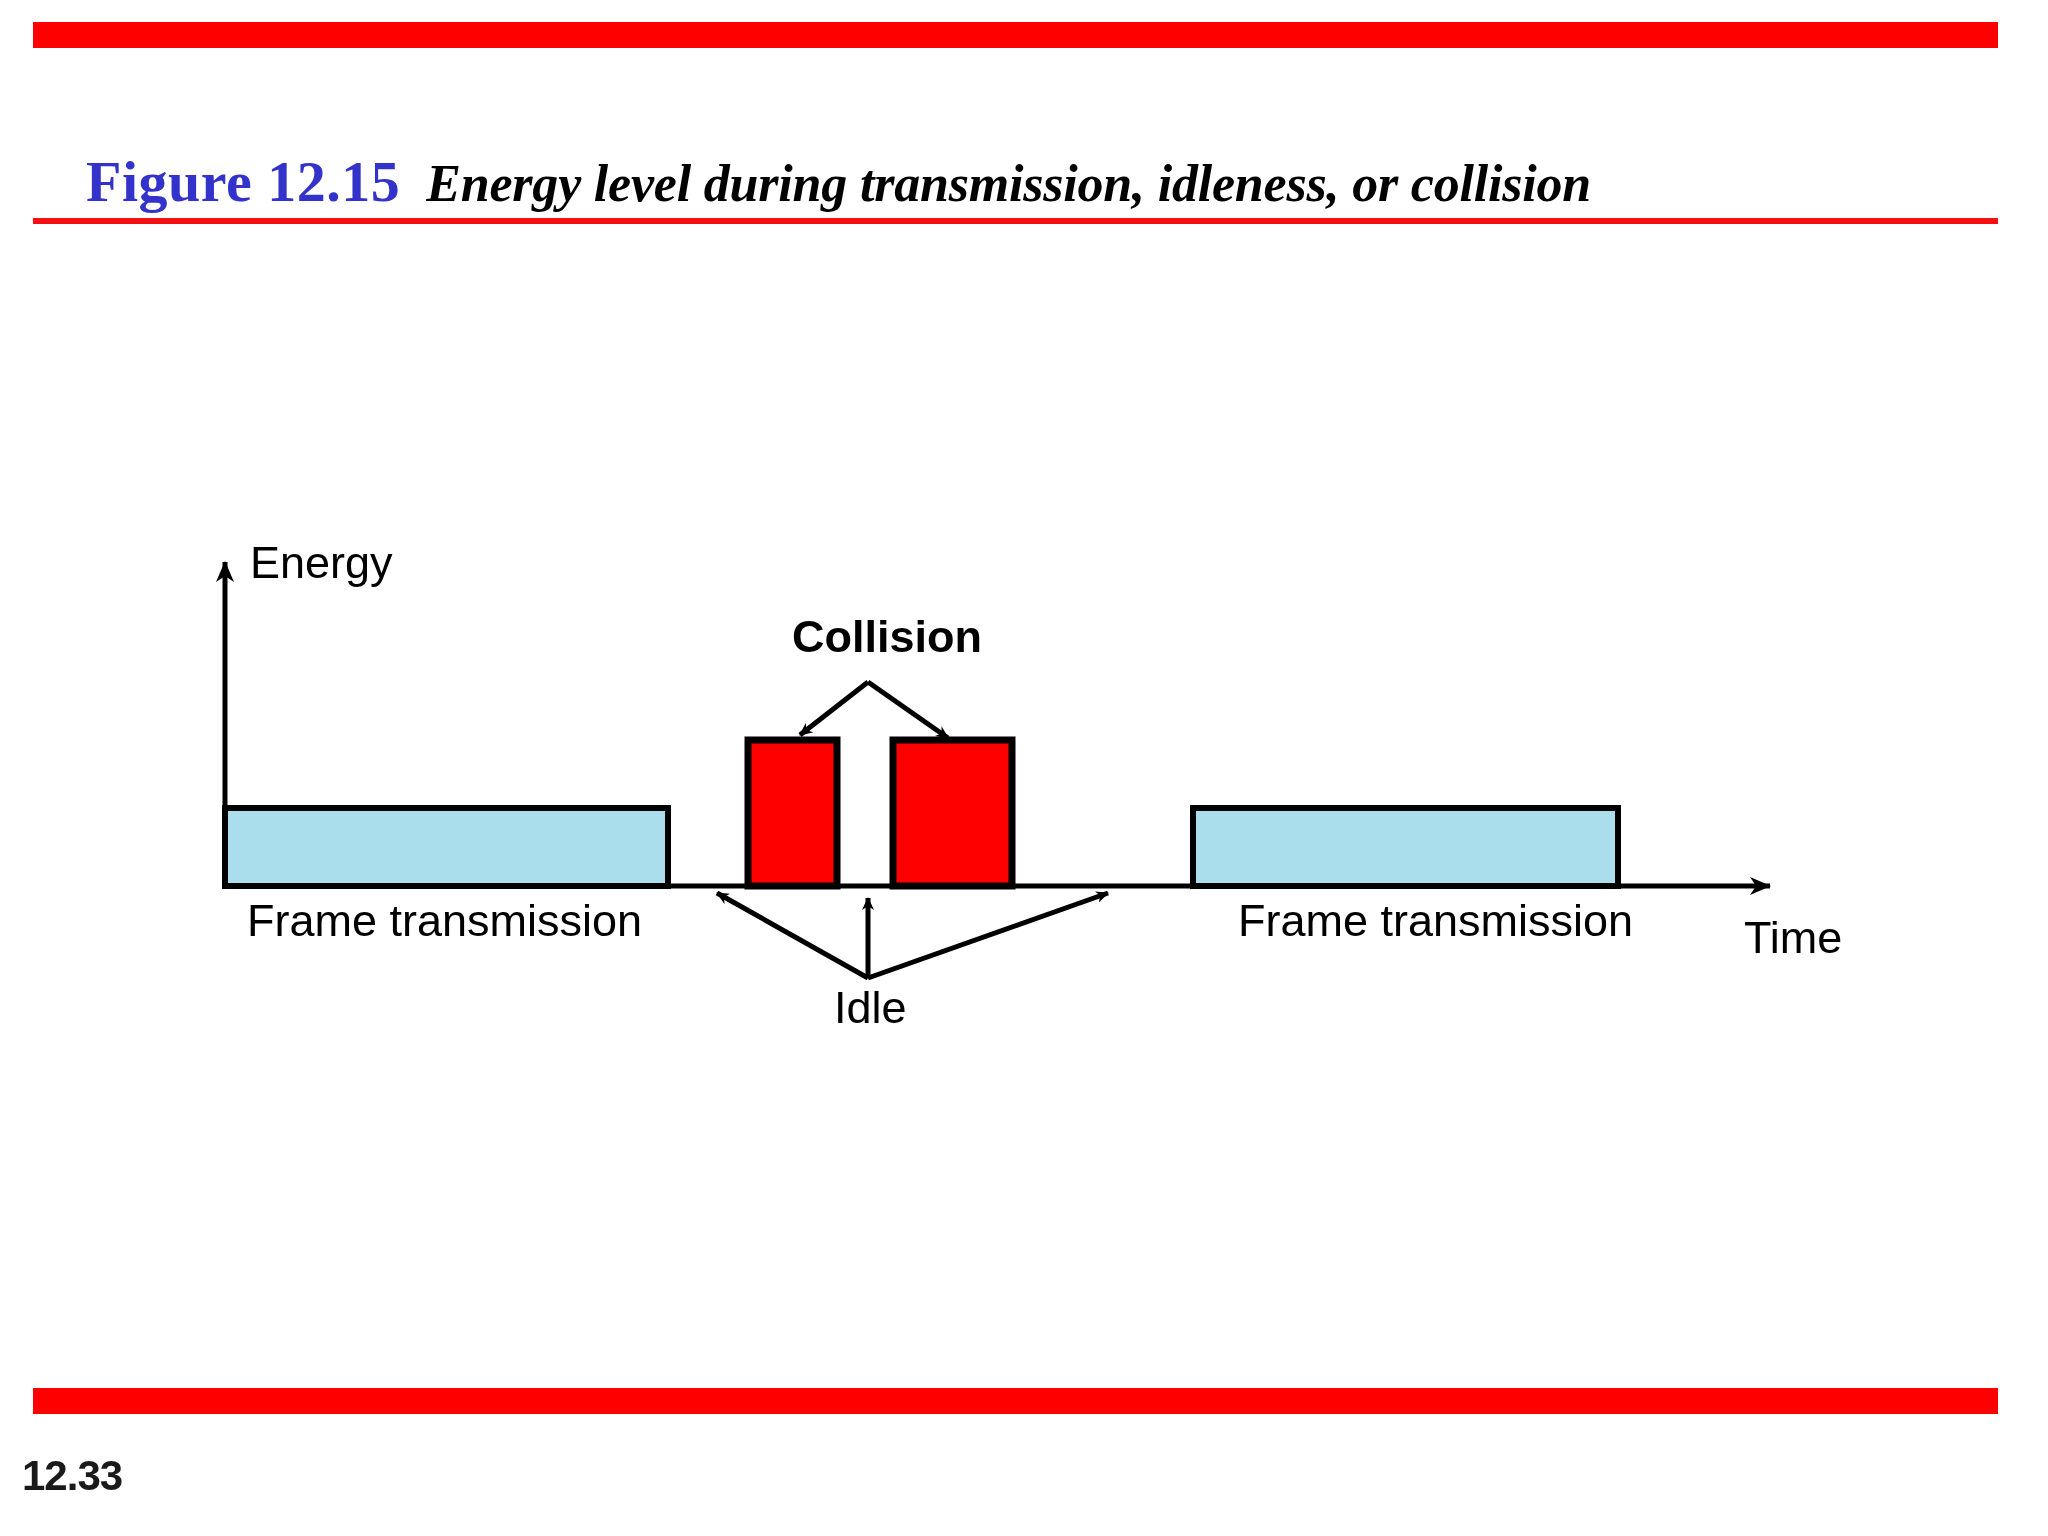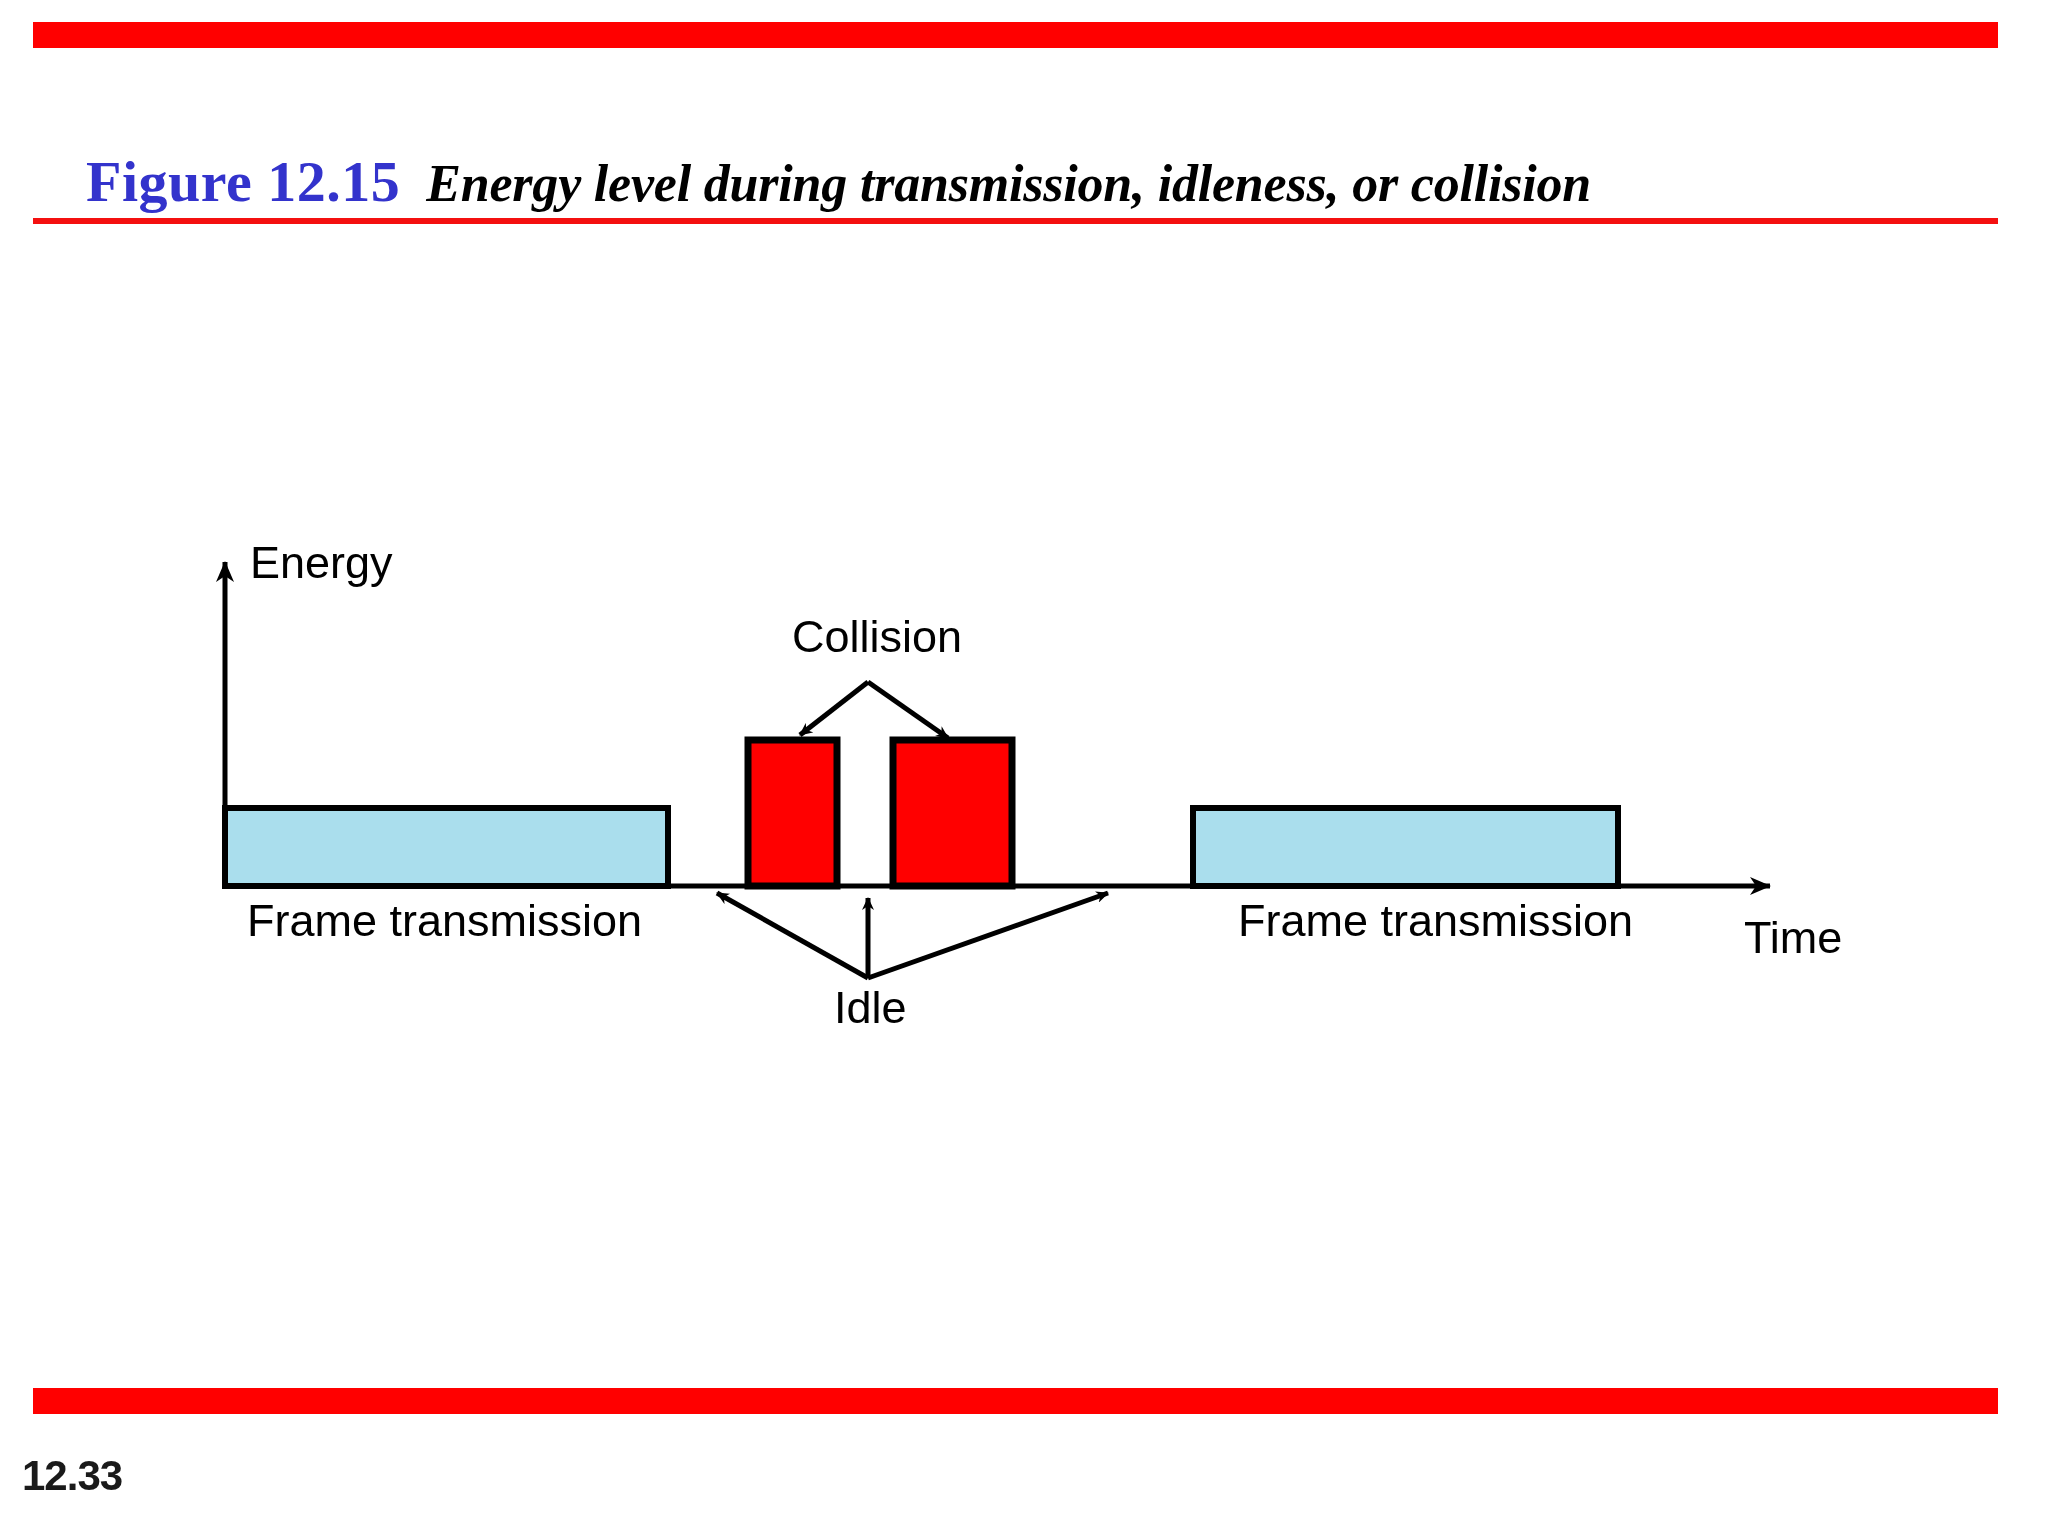--- a/index.html
+++ b/index.html
@@ -83,21 +83,21 @@
 
   .fig-label {
     position: absolute;
     font-family: "Liberation Sans", sans-serif;
     font-size: 45px;
     color: #000000;
     white-space: nowrap;
     line-height: 1;
   }
   #label-energy { left: 250px;  top: 540px; }
-  #label-collision { left: 792px; top: 614px; }
+  #label-collision { left: 792px; top: 614px; font-weight: bold; }
   #label-idle   { left: 834px;  top: 985px; }
   #label-frame-1{ left: 247px;  top: 898px; }
   #label-frame-2{ left: 1238px; top: 898px; }
   #label-time   { left: 1744px; top: 915px; }
 </style>
 </head>
 <body>
 
 <div id="top-bar" class="bar-thick"></div>
 <div class="bar-thin"></div>

